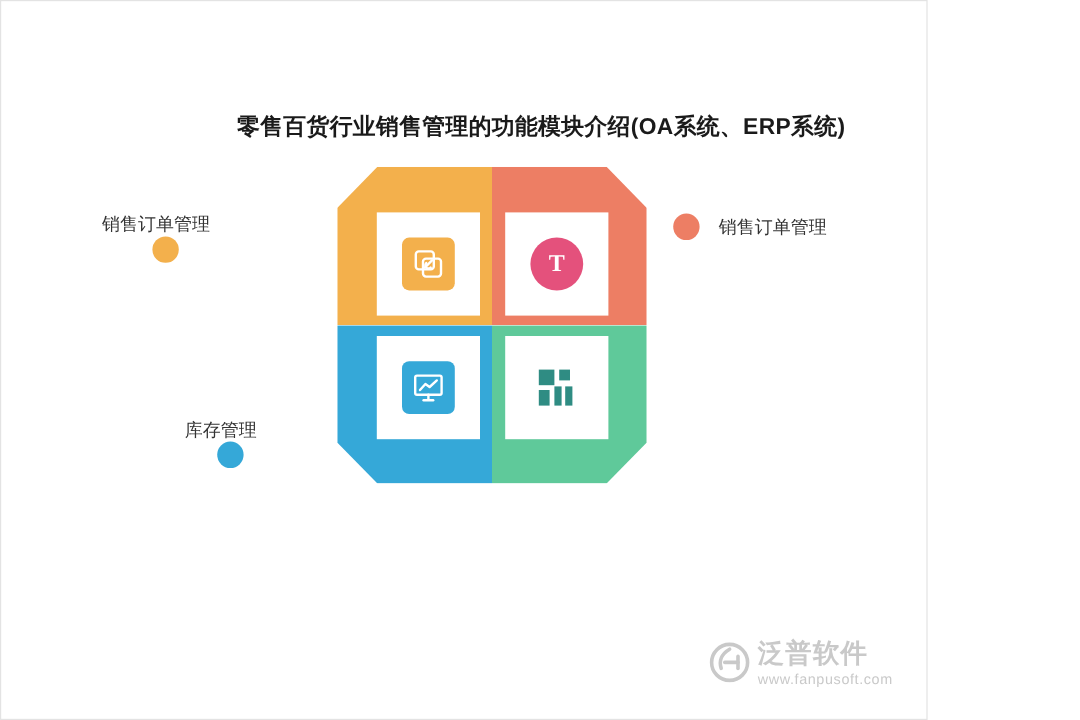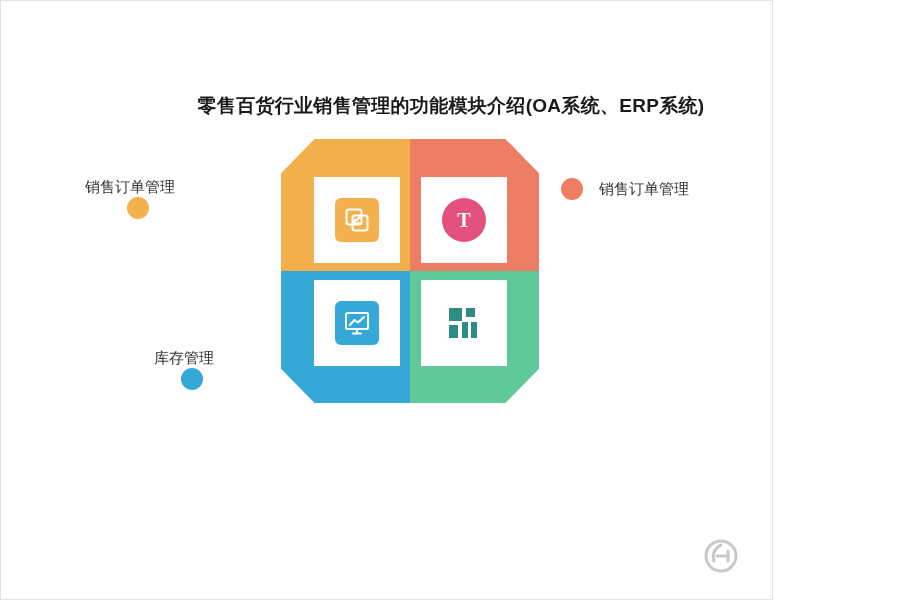--- a/index.html
+++ b/index.html
@@ -235,15 +235,19 @@
 
   <div class="logo">
     <div class="logo-mark">
       <svg width="34" height="34" viewBox="0 0 34 34" aria-hidden="true">
         <circle cx="17" cy="17" r="15" fill="none" stroke="#c9c9c9" stroke-width="3"></circle>
         <path d="M17 6 C10 10 8 16 10 22" fill="none" stroke="#c9c9c9" stroke-width="3" stroke-linecap="round"></path>
         <path d="M13 17 L24 17" stroke="#c9c9c9" stroke-width="3" stroke-linecap="round"></path>
         <path d="M24 12 L24 22" stroke="#c9c9c9" stroke-width="3" stroke-linecap="round"></path>
       </svg>
     </div>
+    <div class="logo-text-wrap">
+      <span class="logo-name">泛普软件</span>
+      <span class="logo-url">www.fanpusoft.com</span>
+    </div>
   </div>
 
 </div>
 
 </body></html>

